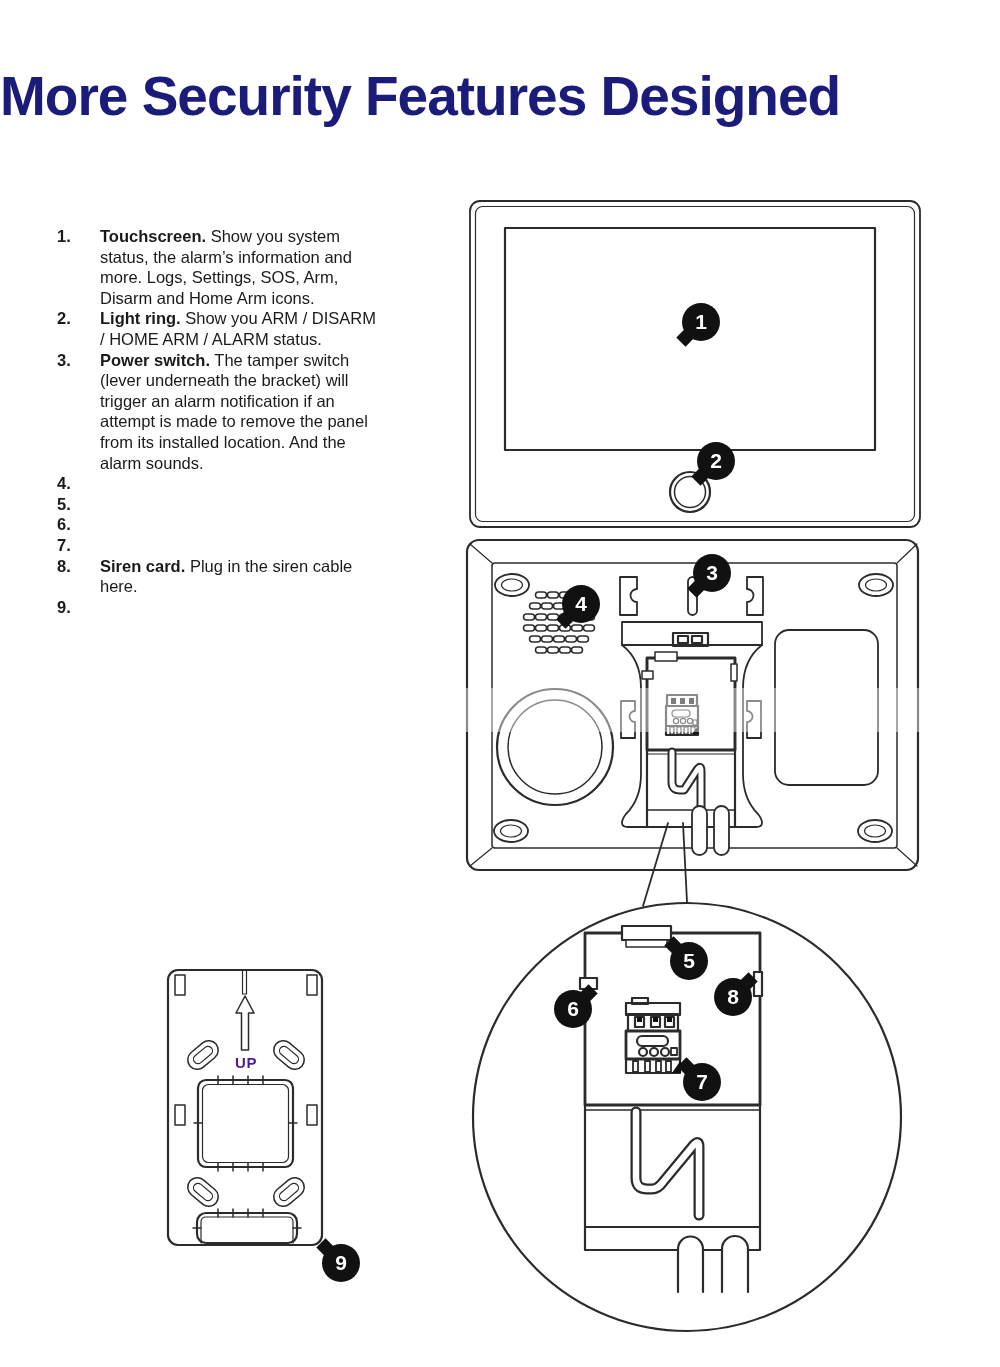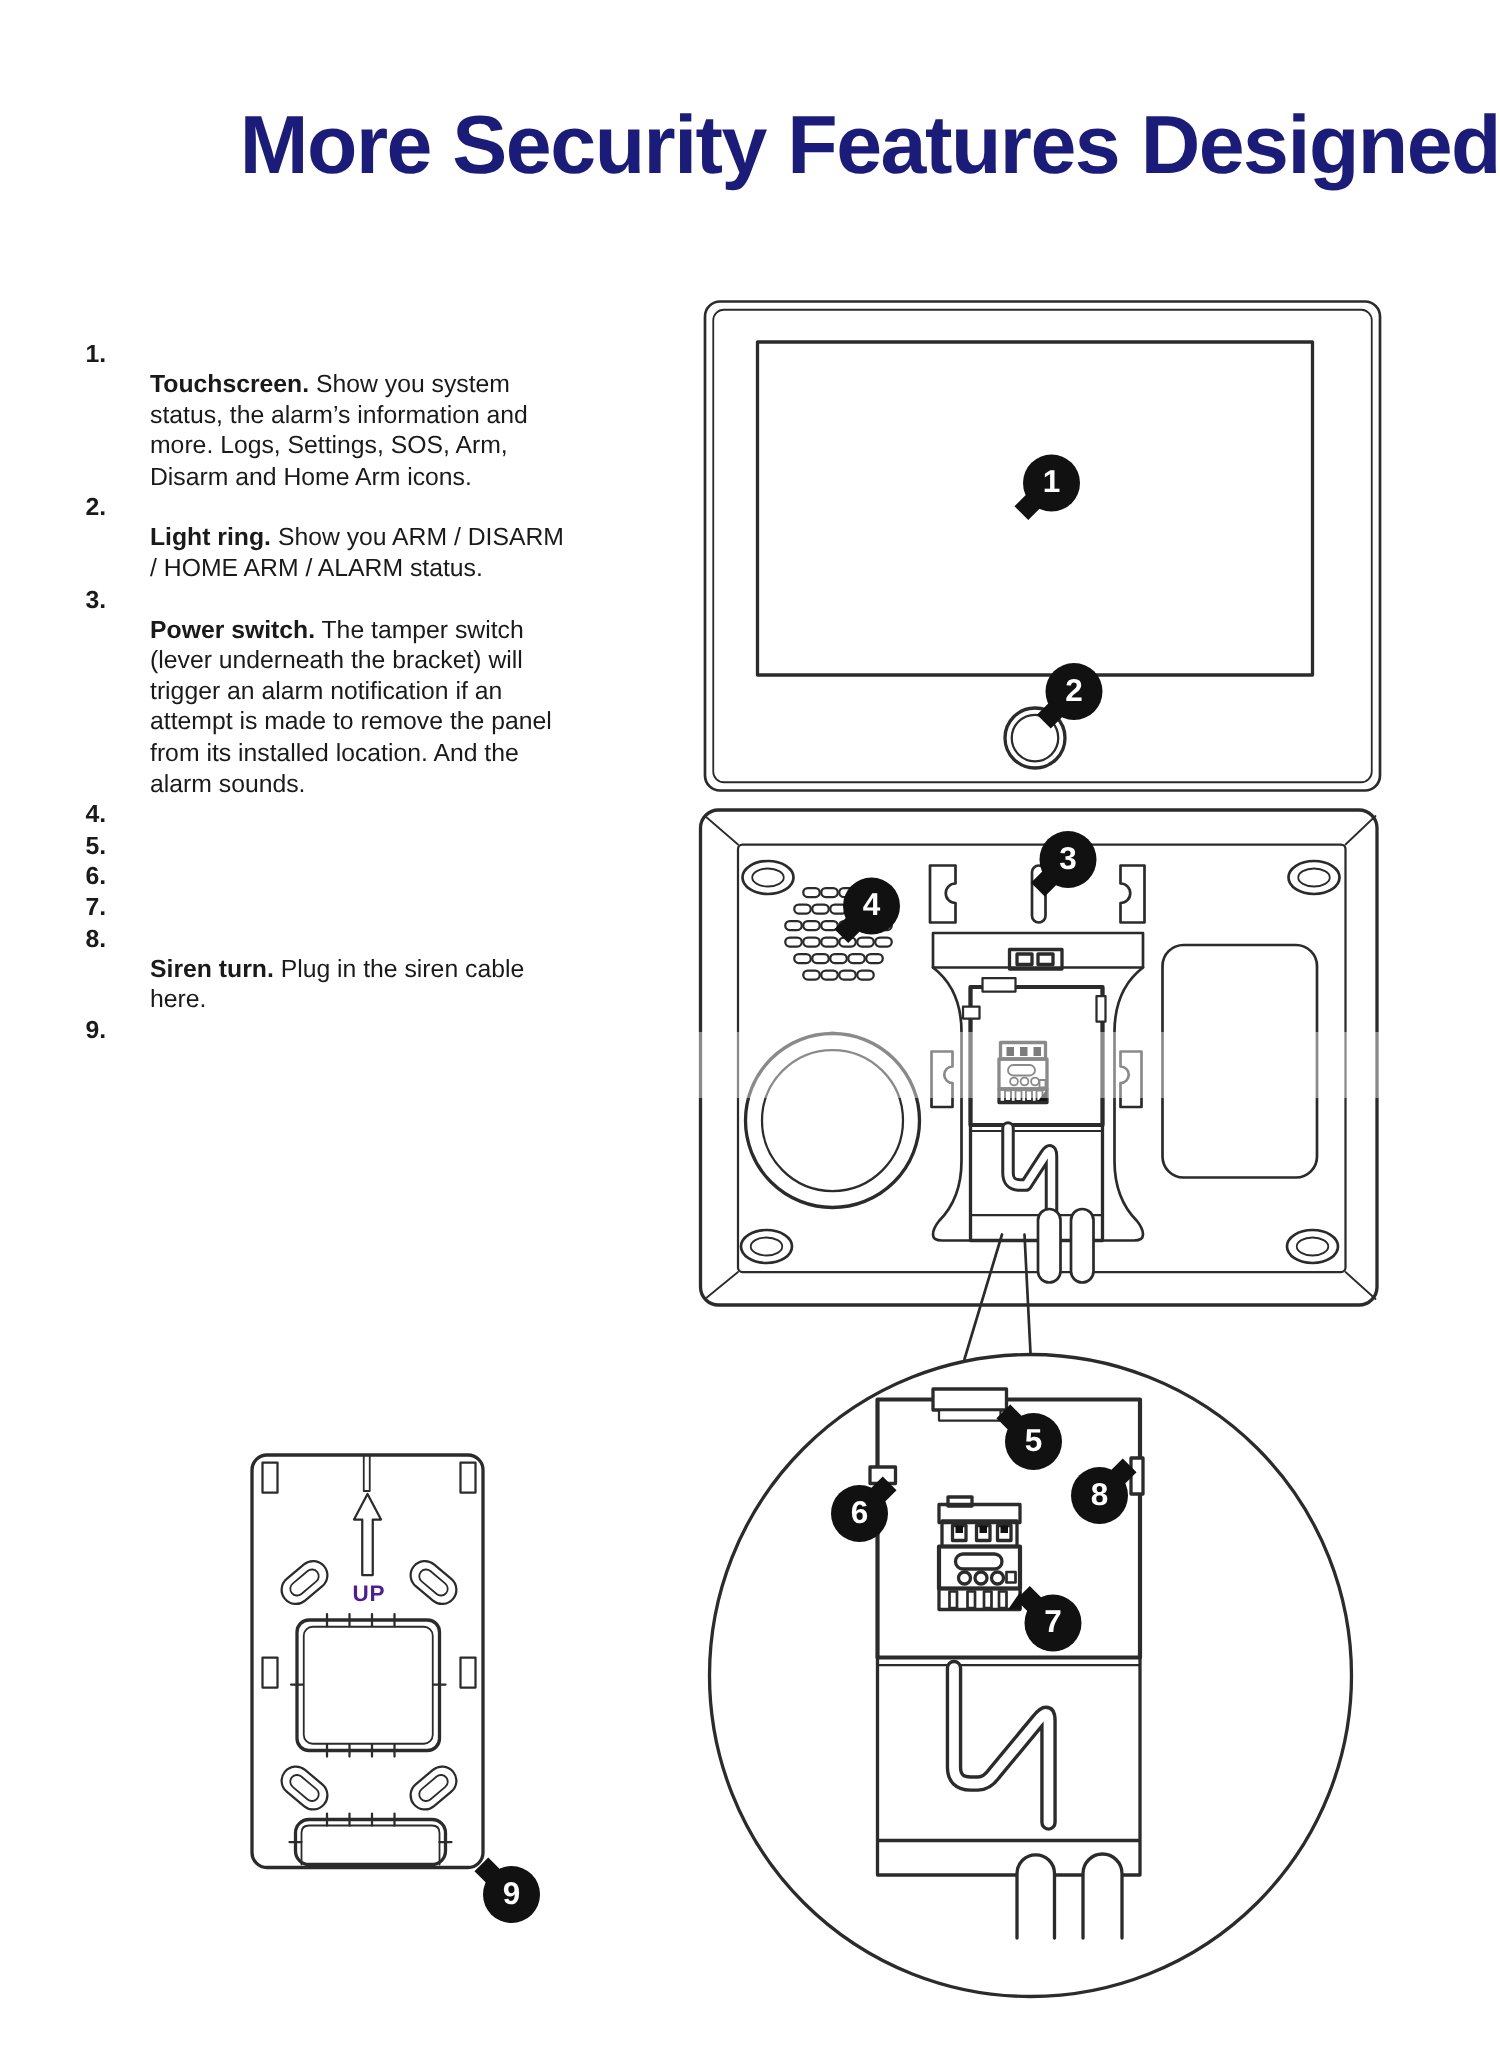--- a/index.html
+++ b/index.html
@@ -1,23 +1,23 @@
 <!DOCTYPE html>
 <html style="--title-color: #1b1b7a; --balloon-color: #111111;"><head>
 <meta charset="utf-8">
 <style>
   html,body{margin:0;padding:0;background:#fff;}
   .page{position:relative;width:1000px;height:1367px;background:#fff;overflow:hidden;
         font-family:"Liberation Sans", sans-serif;color:#1a1a1a;}
-  .title{position:absolute;left:0;top:64px;width:1000px;text-align:right;
+  .title{position:absolute;left:0;top:64px;width:1000px;text-align:left;
          font-size:55px;font-weight:bold;letter-spacing:-1px;color:var(--title-color,#1b1b7a);}
   .features{position:absolute;left:57px;top:226px;width:400px;font-size:16.5px;line-height:20.6px;}
   .feature{display:grid;grid-template-columns:43px 1fr;}
   .feature .num{font-weight:bold;}
-  .feature .body{white-space:pre-line;margin-top:20px;}
+  .feature .body{white-space:pre-line;}
   .feature .fname{font-weight:bold;}
   svg{position:absolute;overflow:visible;}
   svg *{vector-effect:non-scaling-stroke;}
   .ln{fill:none;stroke:#2b2b2b;stroke-width:1.8px;stroke-linecap:round;stroke-linejoin:round;}
   .w1{stroke-width:1.2px;} .w15{stroke-width:1.5px;} .w2{stroke-width:2.2px;}
   .w3{stroke-width:2.8px;} .fw{fill:#ffffff;} .fd{fill:#111111;stroke:none;}
   .chan-b{fill:none;stroke:#2b2b2b;stroke-linecap:round;stroke-linejoin:round;}
   .chan-w{fill:none;stroke:#ffffff;stroke-linecap:round;stroke-linejoin:round;}
   .balloon{position:absolute;width:38px;height:38px;border-radius:50%;
            background:var(--balloon-color,#111);color:#fff;z-index:6;
@@ -67,21 +67,21 @@
         <div class="num">5.</div>
       </div>
     <div class="feature">
         <div class="num">6.</div>
       </div>
     <div class="feature">
         <div class="num">7.</div>
       </div>
     <div class="feature">
         <div class="num">8.</div>
-        <div class="body"><span class="fname">Siren turn.</span> <span>Plug in the siren cable
+        <div class="body"><span class="fname">Siren card.</span> <span>Plug in the siren cable
 here.</span></div>
       </div>
     <div class="feature">
         <div class="num">9.</div>
       </div>
   </div>
 
   <svg style="left:468px;top:199px" width="454" height="330" viewBox="0 0 454 330">
     <rect class="ln" x="2" y="2" width="450" height="326" rx="10"></rect>
     <rect class="ln w1" x="7.5" y="7.5" width="439" height="315" rx="7"></rect>

